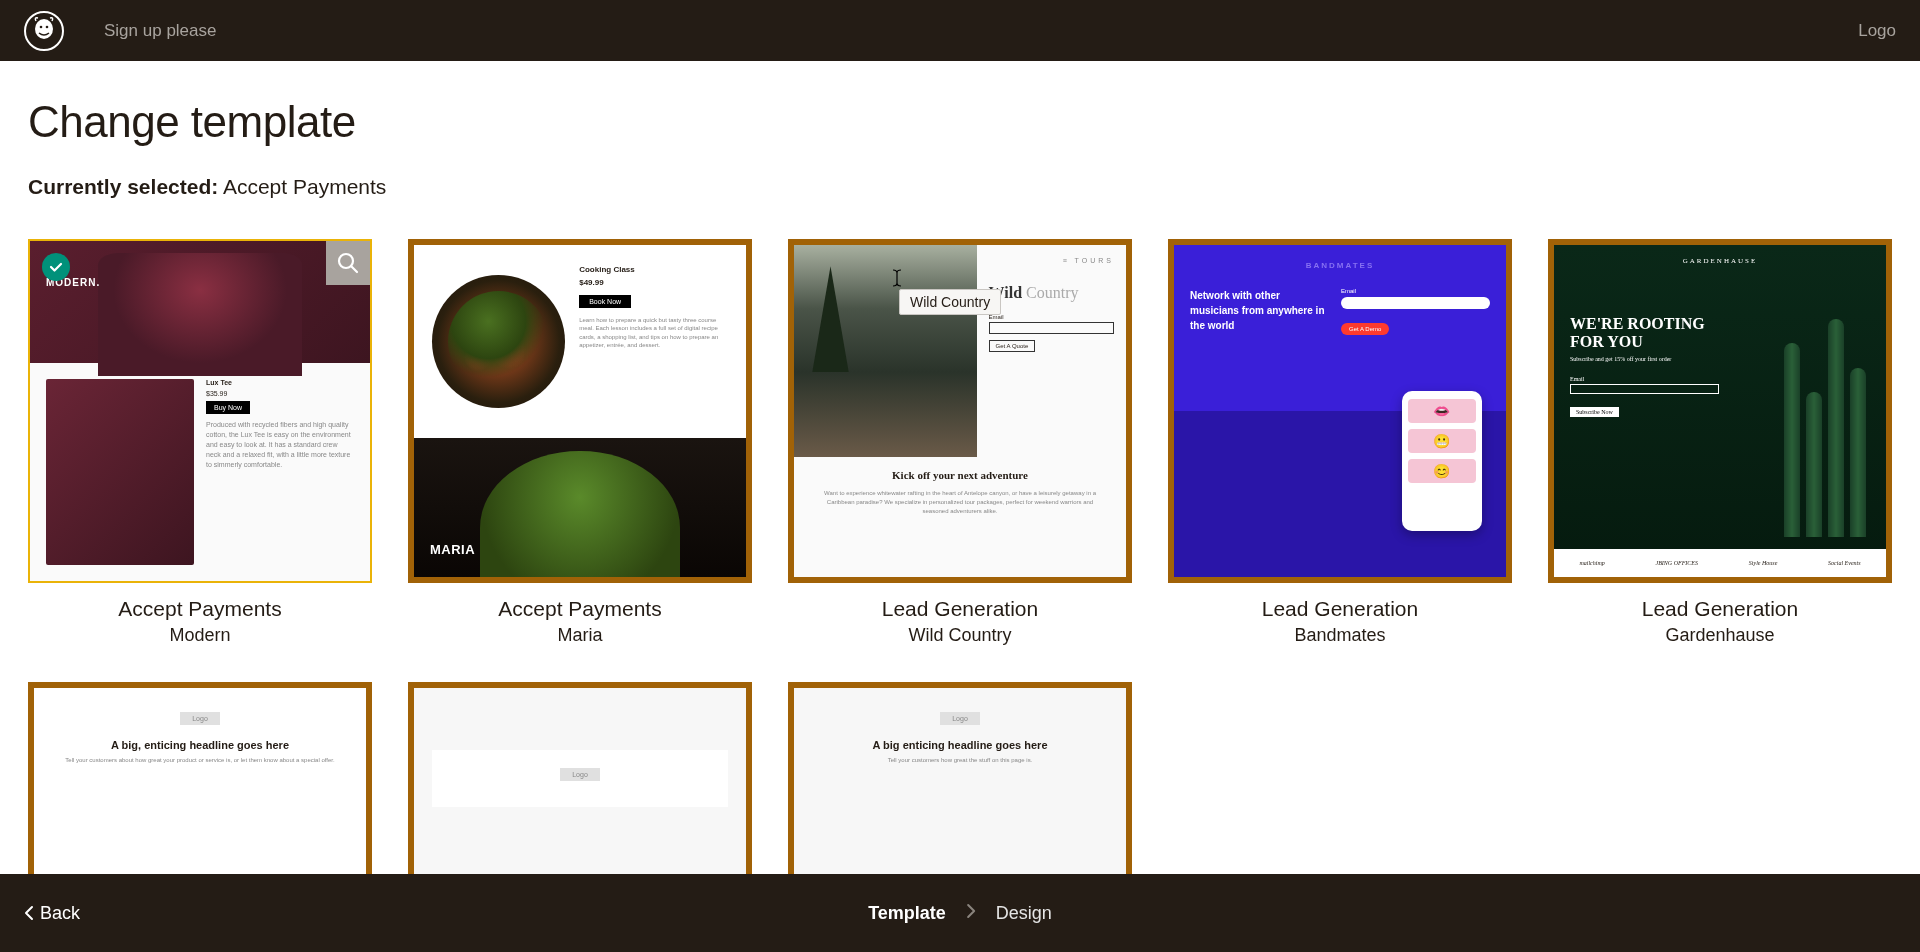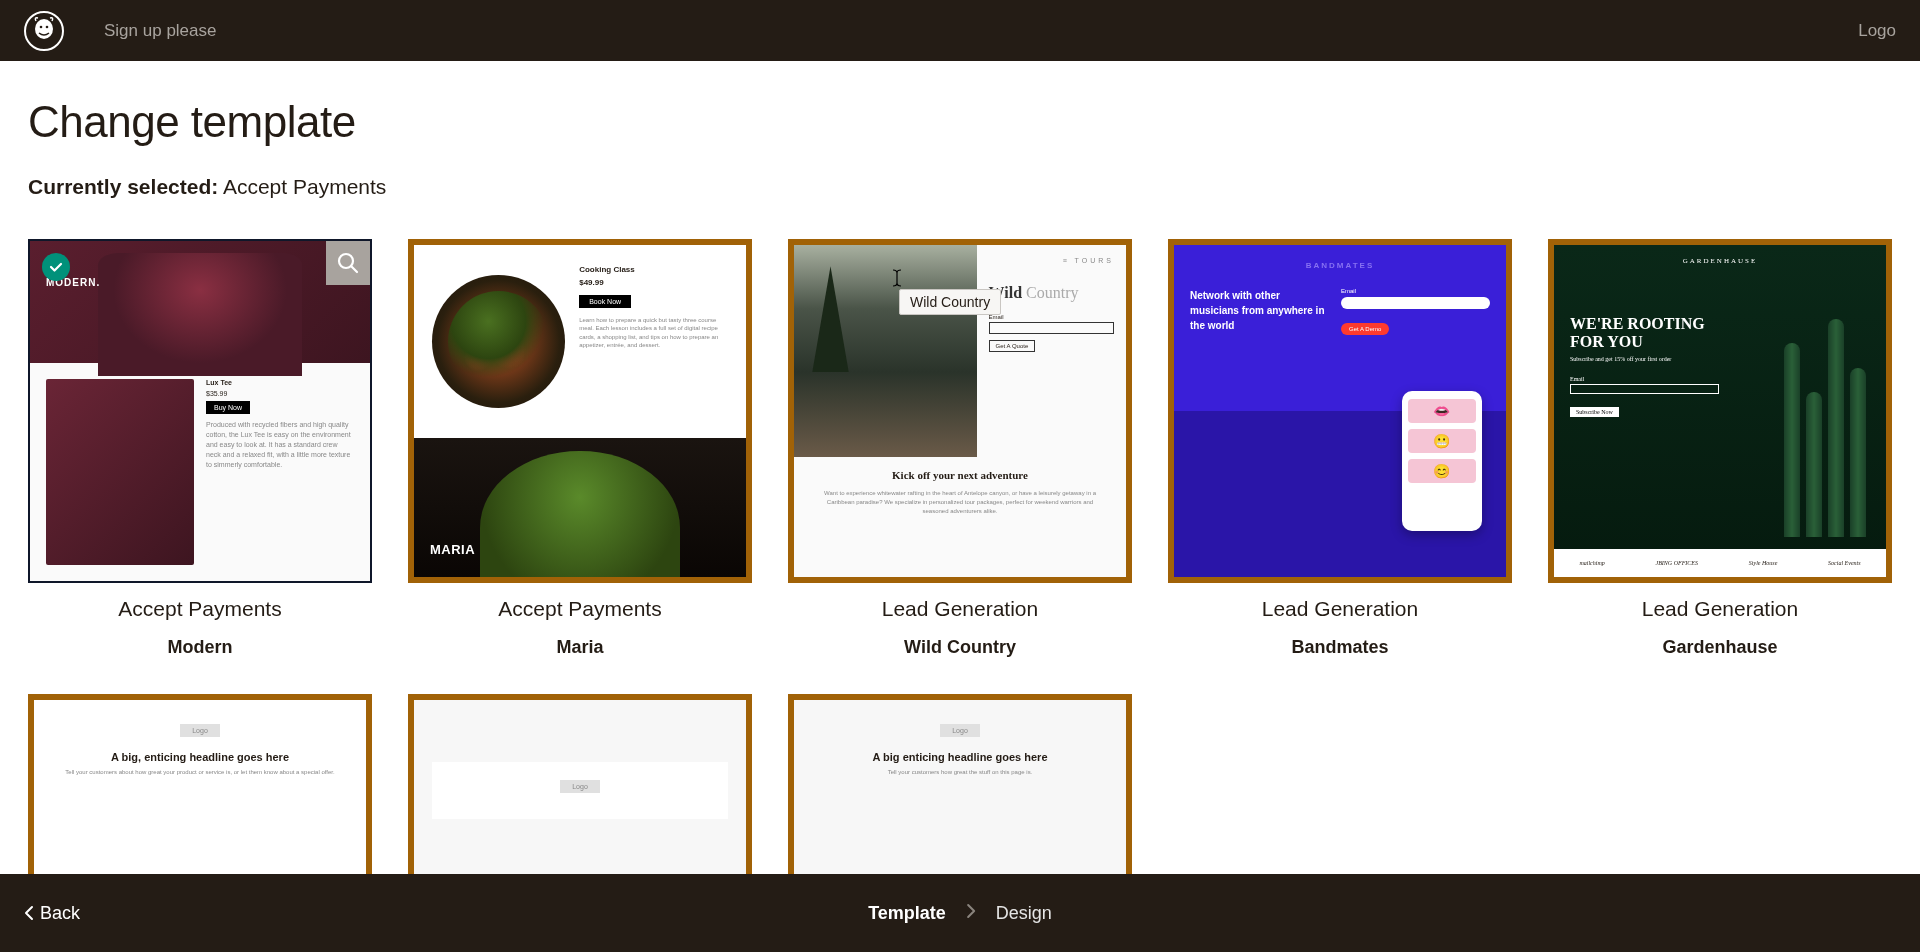--- a/index.html
+++ b/index.html
@@ -17,27 +17,27 @@
 .main { padding: 36px 28px 120px 28px; }
 .page-title { font-size: 44px; font-weight: 400; letter-spacing: -0.5px; margin-bottom: 28px; }
 .subtitle { font-size: 21px; margin-bottom: 40px; }
 .subtitle .label { font-weight: 600; }
 .subtitle .value { font-weight: 400; }
 
 
 .grid { display: grid; grid-template-columns: repeat(5, 1fr); gap: 36px; }
 .card { display: flex; flex-direction: column; align-items: center; cursor: pointer; }
 .thumb { width: 100%; aspect-ratio: 1/1; border: 6px solid #a16207; position: relative; overflow: hidden; background: #fff; }
-.card.selected .thumb { border: 2px solid #0f172a; }
+.card.selected .thumb { border: 2px solid #eab308; }
 .check-badge { position: absolute; top: 12px; left: 12px; width: 28px; height: 28px; background: #00917a; border-radius: 50%; display: flex; align-items: center; justify-content: center; z-index: 5; }
 .check-badge svg { width: 16px; height: 16px; }
 .zoom-badge { position: absolute; top: 0; right: 0; width: 44px; height: 44px; background: #a8a39e; display: flex; align-items: center; justify-content: center; z-index: 5; }
 .zoom-badge svg { width: 24px; height: 24px; }
 .card-cat { font-size: 21px; font-weight: 500; margin-top: 14px; text-align: center; }
-.card-name { font-size: 18px; font-weight: 700; margin-top: 16px; text-align: center; color: #241c15; }
+.card-name { font-size: 18px; font-weight: 400; margin-top: 4px; text-align: center; color: #241c15; }
 
 
 .tooltip { position: absolute; top: 44px; left: 105px; background: #f7f6f4; border: 1px solid #c9c6c2; padding: 4px 10px; font-size: 14px; z-index: 10; border-radius: 2px; }
 .text-cursor { position: absolute; top: 23px; left: 97px; z-index: 11; font-size: 20px; }
 
 
 
 
 .t-modern-hero { height: 36%; background: linear-gradient(135deg,#5a1e2e 0%,#3d1520 100%); position: relative; }
 .t-modern-hero::before { content:""; position:absolute; top:10%; left:20%; right:20%; bottom:-10%; background: radial-gradient(ellipse at 50% 30%, #8a2f42 0%, #4a1a28 60%); border-radius: 10% 10% 0 0; }

